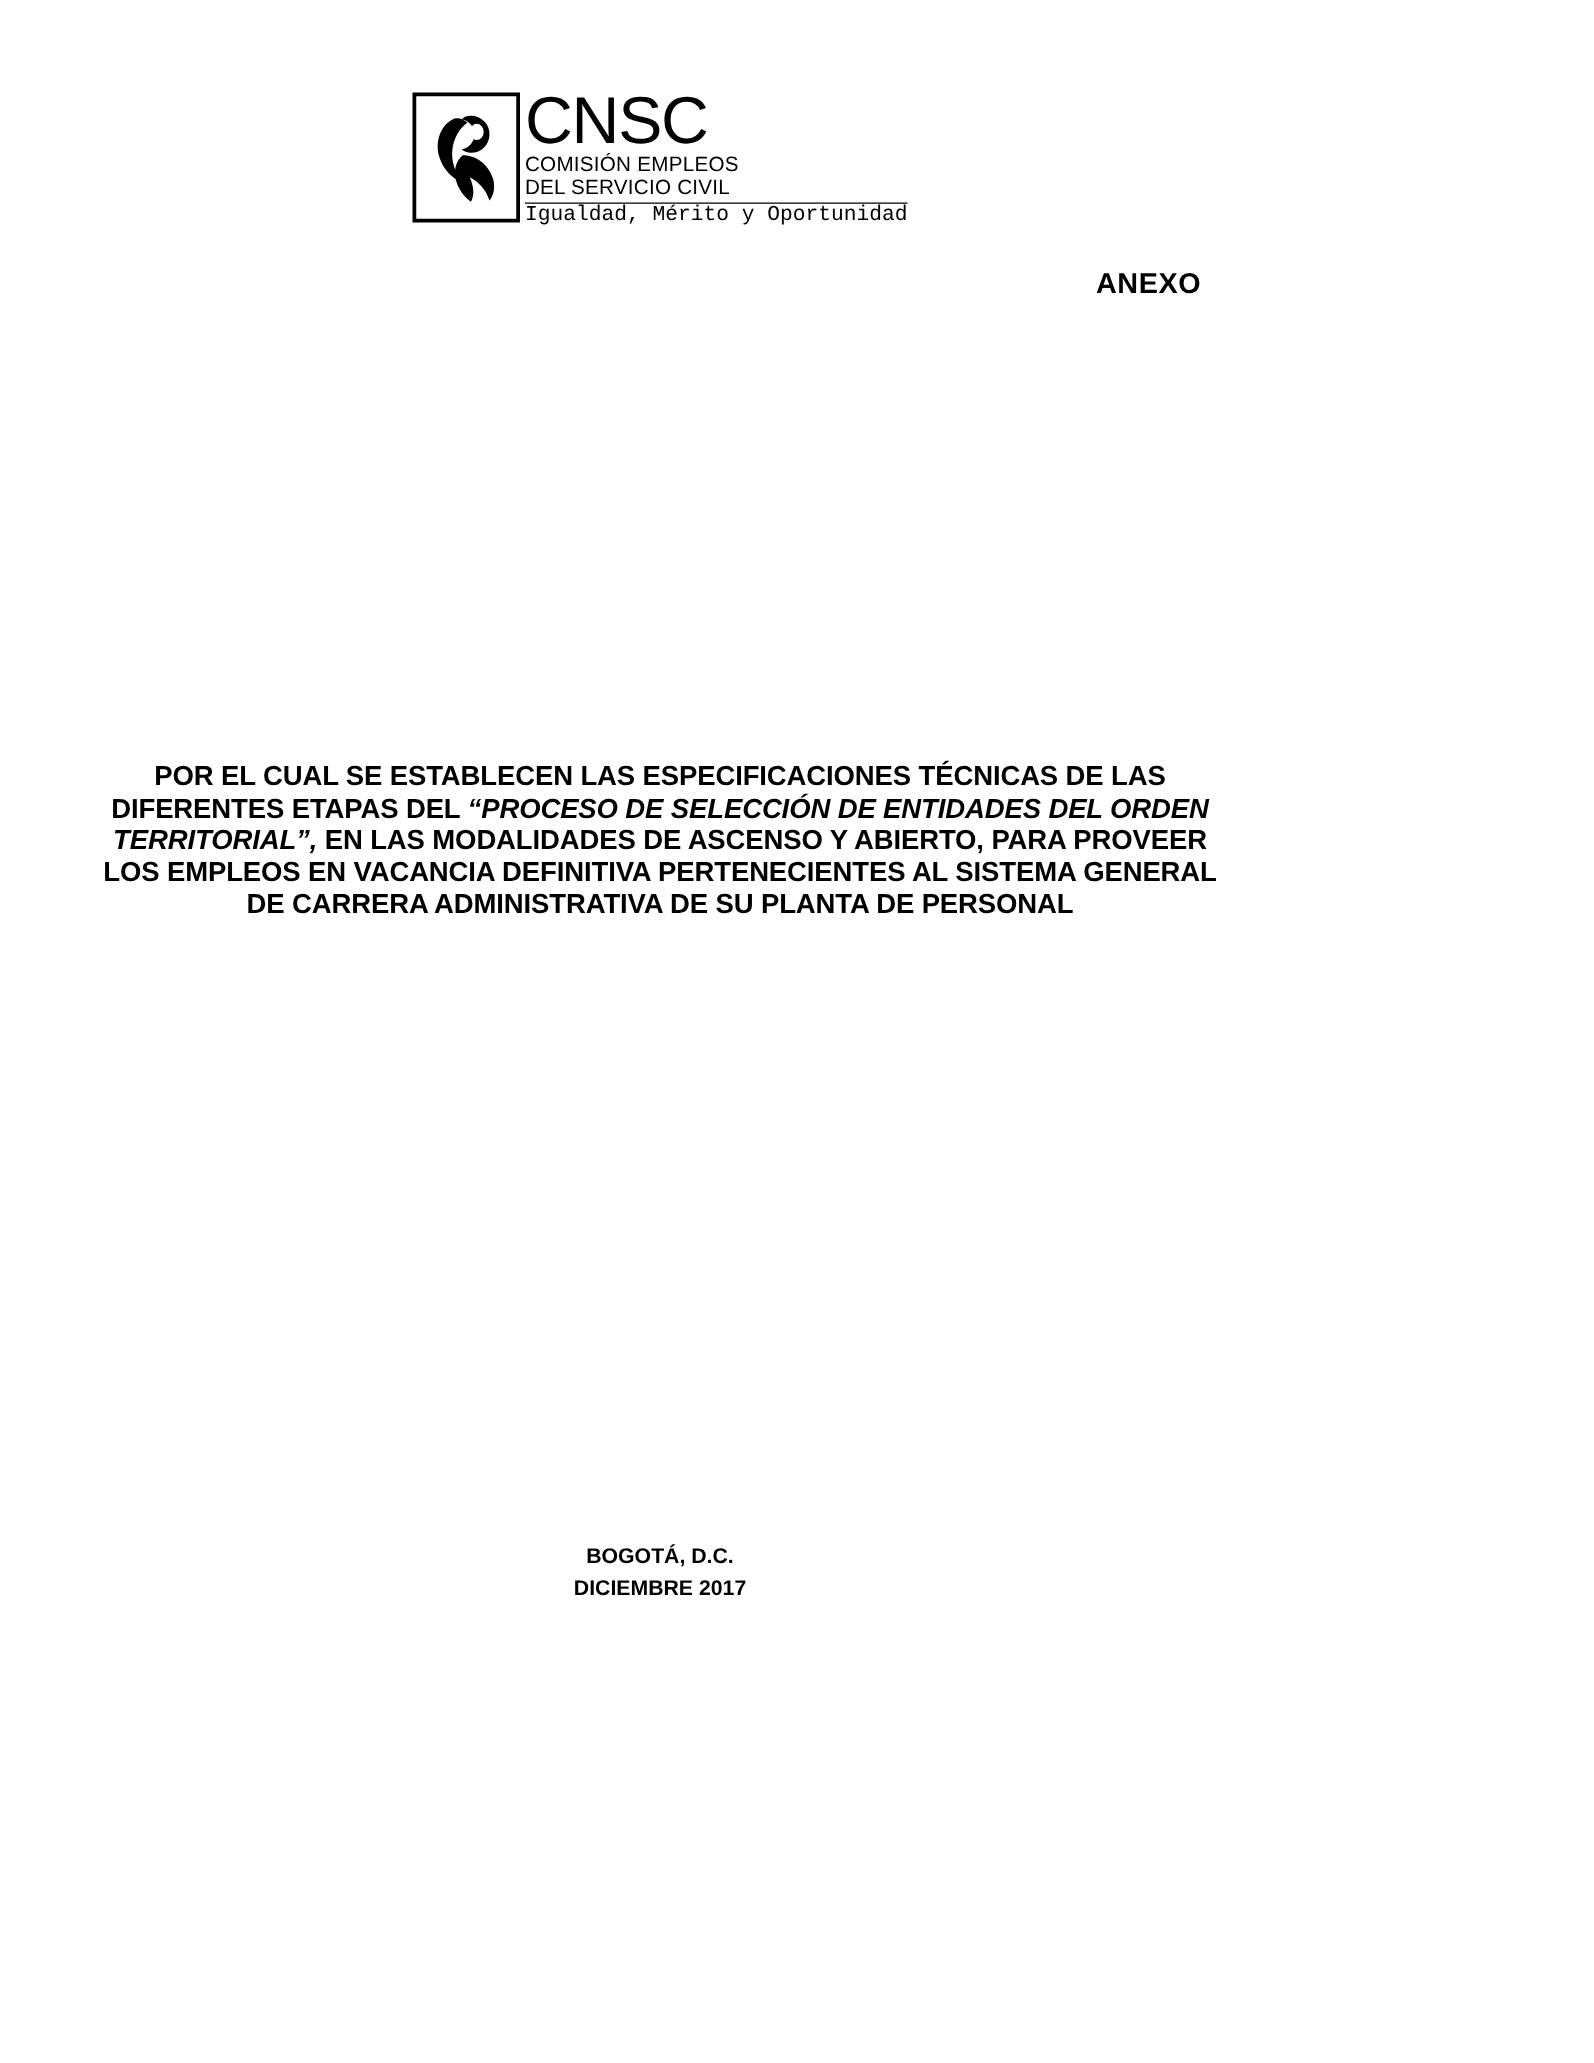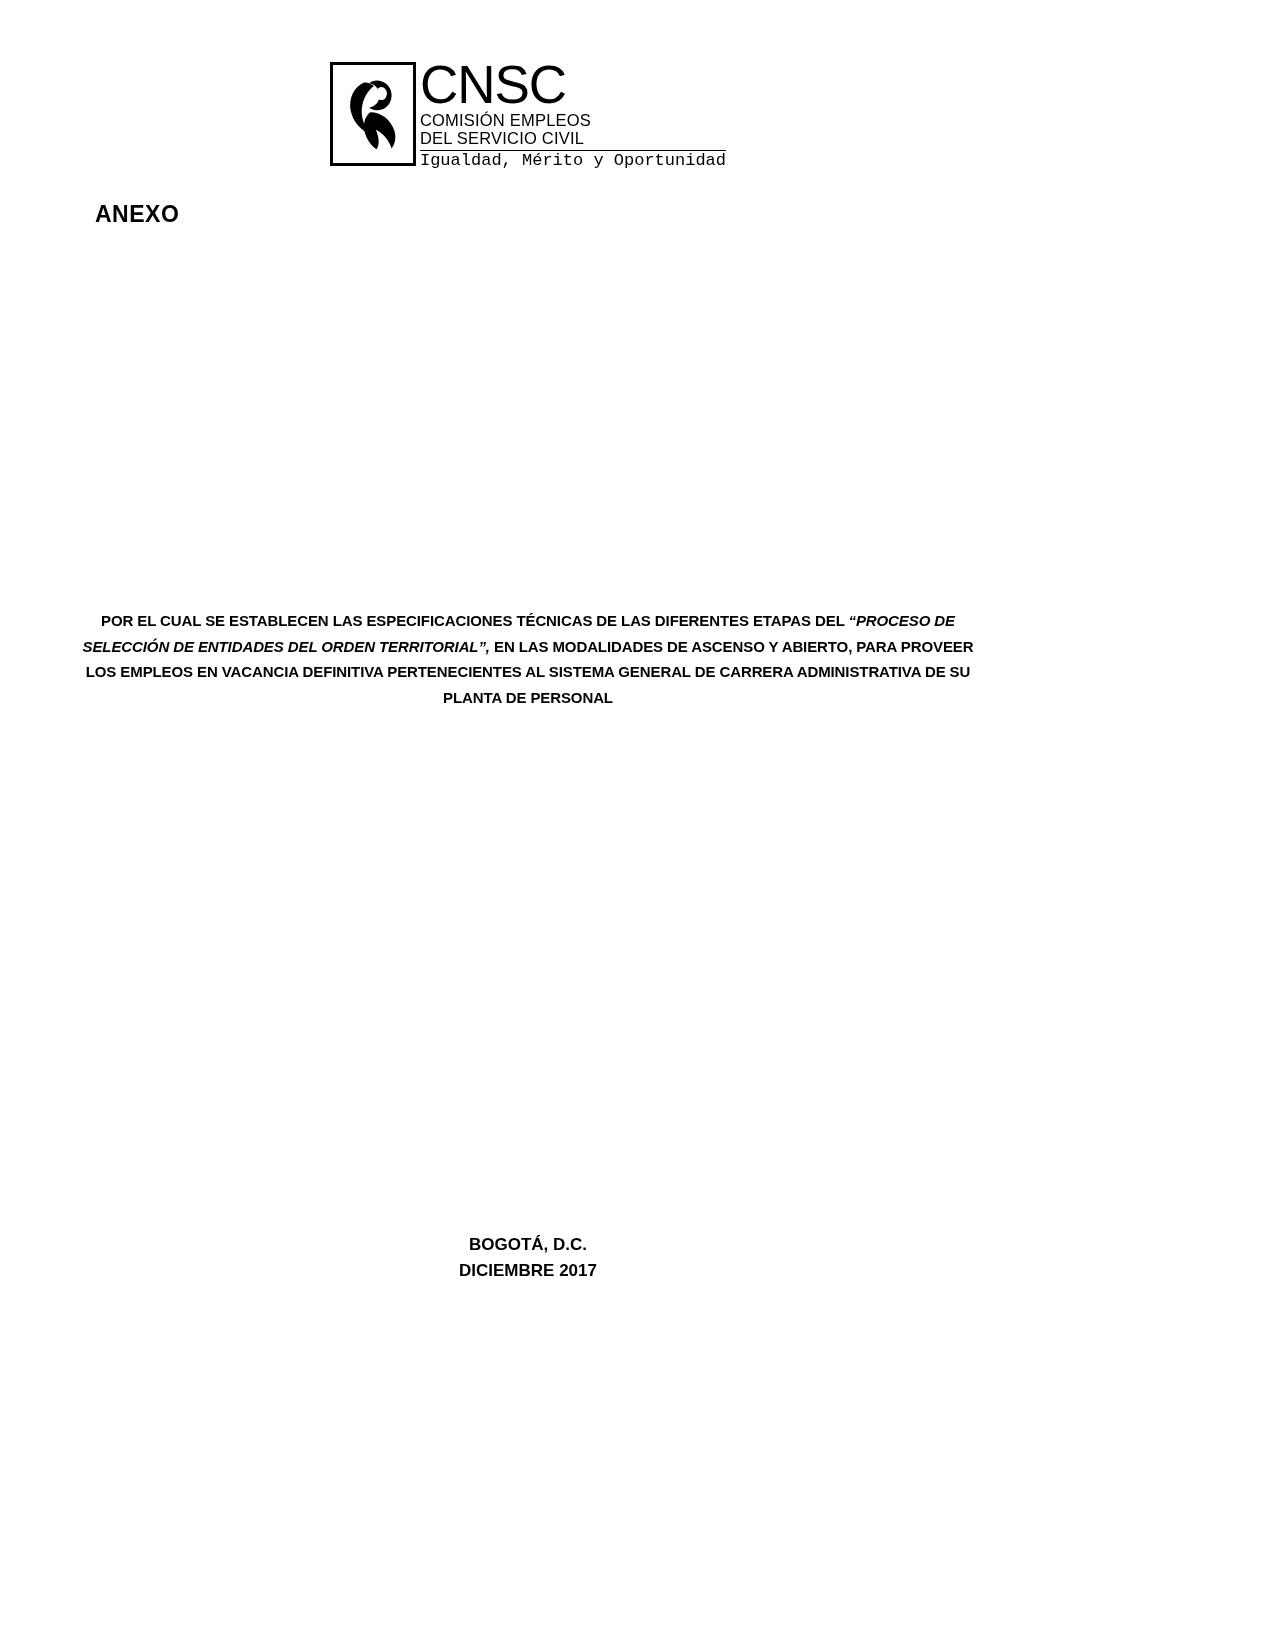--- a/index.html
+++ b/index.html
@@ -13,21 +13,21 @@
     font-family: "Liberation Sans", sans-serif;
     color: #000000;
     position: relative;
     overflow: hidden;
   }
   .page {
     width: 1056px;
     height: 1650px;
     position: relative;
     box-sizing: border-box;
-    padding: 0 95px;
+    padding: 12px 95px;
   }
 
   
   .logo-wrap {
     margin: 0 auto;
     padding-top: 62px;
     width: 270px;
     display: flex;
     align-items: flex-start;
     justify-content: center;
@@ -73,34 +73,34 @@
   .logo-tagline {
     font-family: Liberation Mono, monospace;
     font-size: 17px;
     line-height: 13px;
     font-weight: 400;
     white-space: nowrap;
   }
 
   
   .doc-label {
-    text-align: left;
+    text-align: right;
     font-size: 23px;
     font-weight: bold;
     margin-top: 34px;
     letter-spacing: 0.5px;
   }
 
   .main-title {
     position: absolute;
     left: 78px;
     right: 78px;
     top: 608px;
     text-align: center;
-    font-size: 15px;
+    font-size: 22px;
     font-weight: bold;
     line-height: 25.5px;
     letter-spacing: -0.1px;
   }
   .main-title .quoted {
     font-style: italic;
   }
 
   .place-block {
     position: absolute;

